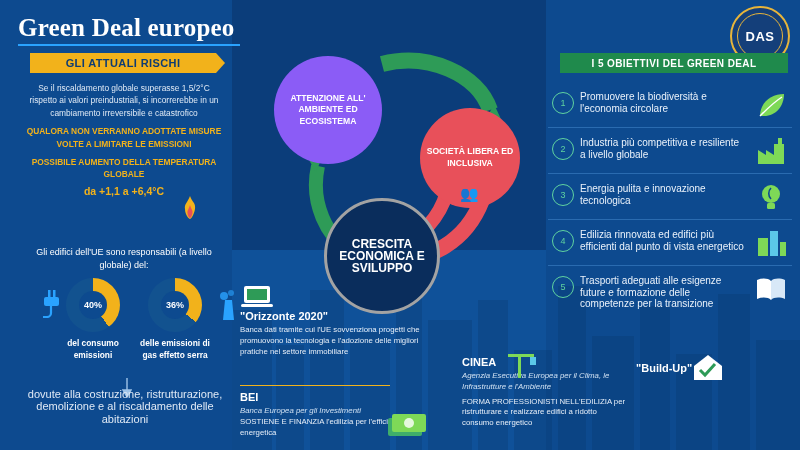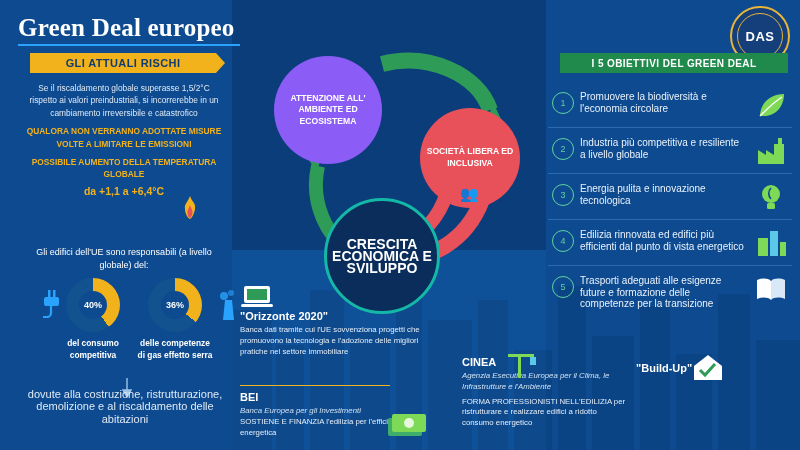--- a/index.html
+++ b/index.html
@@ -54,21 +54,21 @@
   .plug{position:absolute;left:14px;top:12px;width:22px;height:28px;}
   .smoke{position:absolute;left:190px;top:12px;width:26px;height:30px;}
   .arrow-down{position:absolute;left:122px;top:378px;width:10px;height:20px;}
   .cause{position:absolute;left:26px;top:388px;width:198px;text-align:center;font-size:11px;line-height:12.4px;color:#dfe9f5;}
 
   
   .center{position:absolute;left:232px;top:30px;width:314px;height:290px;}
   .circ{position:absolute;border-radius:50%;display:flex;align-items:center;justify-content:center;text-align:center;}
   .c-green{left:42px;top:26px;width:108px;height:108px;background:#8b5cf6;font-size:8.6px;line-height:11.6px;font-weight:bold;color:#ffffff;}
   .c-red{left:188px;top:78px;width:100px;height:100px;background:#e8505a;font-size:8.6px;line-height:11.6px;font-weight:bold;color:#ffffff;}
-  .c-blue{left:92px;top:168px;width:110px;height:110px;background:#0a2d5c;border:3px solid #14b8a6;font-size:14px;line-height:12px;font-weight:bold;color:#ffffff;}
+  .c-blue{left:92px;top:168px;width:110px;height:110px;background:#0a2d5c;border:3px solid #a3a3a3;font-size:12px;line-height:12px;font-weight:bold;color:#ffffff;}
   .c-red .people{position:absolute;bottom:8px;left:50%;transform:translateX(-50%);font-size:15px;color:#ffffff;}
 
   
   .hdr-green{position:absolute;left:560px;top:53px;width:228px;height:20px;background:#1f8a4c;display:flex;align-items:center;justify-content:center;}
   .hdr-green span{color:#ffffff;font-size:10px;font-weight:bold;letter-spacing:.4px;}
   .obj{position:absolute;left:548px;width:244px;height:44px;}
   .obj .line{position:absolute;left:0;top:43px;width:244px;height:1px;background:#2a6bb0;}
   .obj .num{position:absolute;left:4px;top:8px;width:20px;height:20px;border-radius:50%;border:1px solid #5fd2a0;color:#5fd2a0;font-size:9px;display:flex;align-items:center;justify-content:center;}
   .obj .txt{position:absolute;left:32px;top:7px;width:165px;font-size:10px;line-height:11.6px;color:#eaf2fb;}
   .obj .ico{position:absolute;right:4px;top:4px;width:34px;height:34px;}
@@ -142,22 +142,22 @@
       <rect x="13" y="0" width="2.5" height="7" fill="#2aa3ff"></rect>
     <rect x="4" y="7" width="15" height="9" rx="2" fill="#2aa3ff"></rect>
     <path d="M11 16 v7 a4 4 0 0 1 -4 4 h-4" stroke="#2aa3ff" stroke-width="2.2" fill="none"></path>
   </svg>
   <div class="donut d1">
     <div class="hole">40%</div>
   </div>
   <div class="donut d2">
     <div class="hole">36%</div>
   </div>
-  <div class="dlabel dl1">del consumo competitiva</div>
-  <div class="dlabel dl2">delle competenze di gas effetto serra</div>
+  <div class="dlabel dl1">del consumo emissioni</div>
+  <div class="dlabel dl2">delle emissioni di gas effetto serra</div>
   <svg class="smoke" viewBox="0 0 26 30">
     <path d="M7 30 L9 10 h7 l2 20z" fill="#2aa3ff"></path>
     <circle cx="8" cy="6" r="4" fill="#2aa3ff" opacity=".8"></circle>
       <circle cx="15" cy="3" r="3" fill="#2aa3ff" opacity=".6"></circle>
   </svg>
 </div>
 <svg class="arrow-down" viewBox="0 0 10 20">
   <path d="M5 0 v13 M5 19 L1 12 h8z" stroke="#9fc4e8" stroke-width="1.4" fill="#9fc4e8"></path>
 </svg>
 <div class="cause">dovute alla costruzione, ristrutturazione, demolizione e al riscaldamento delle abitazioni</div>

